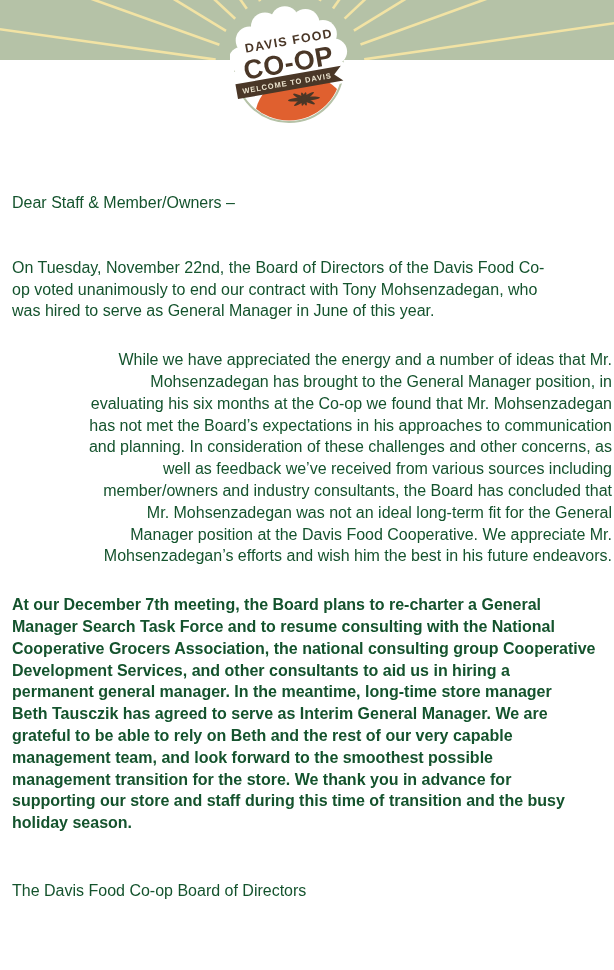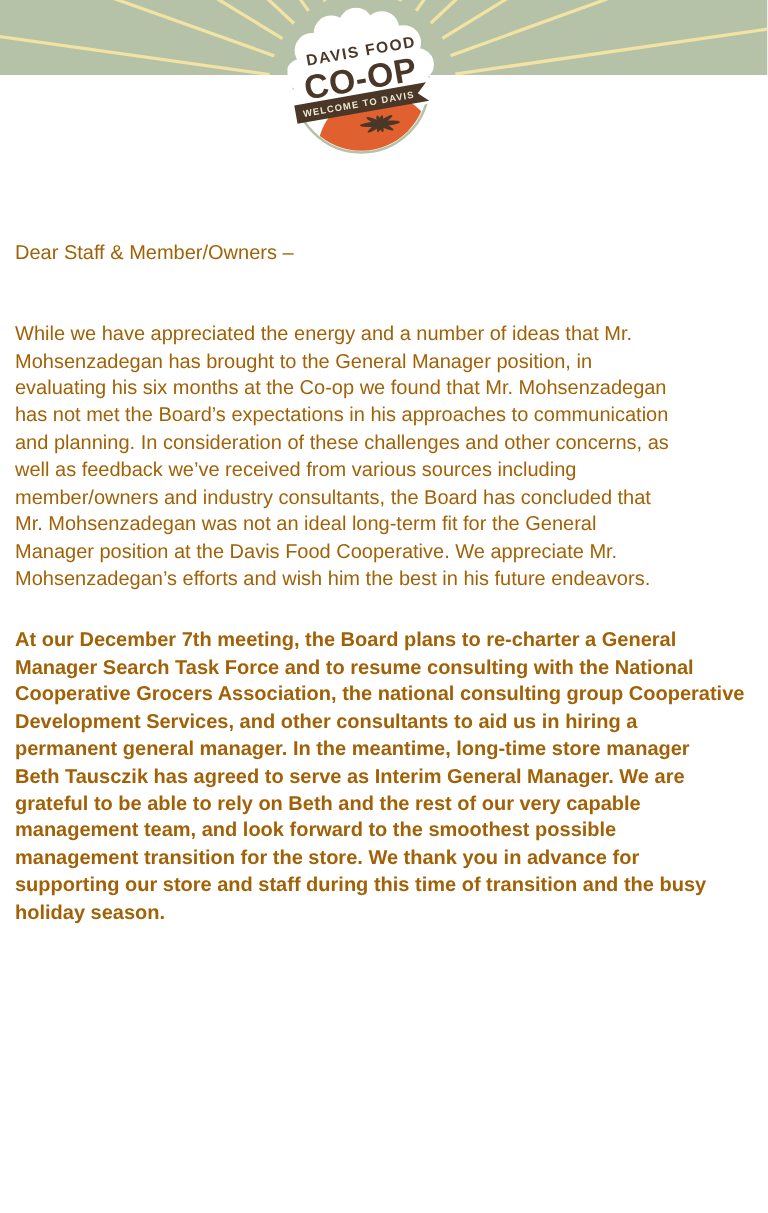--- a/index.html
+++ b/index.html
@@ -55,31 +55,31 @@
     font-family: "Liberation Sans", sans-serif;
     font-weight: 700;
     font-size: 7.5px;
     letter-spacing: 0.9px;
     fill: #ede5d0;
   }
   
   .letter {
     margin: 132px 12px 16px 12px;
     width: 600px;
-    color: #a16207;
+    color: #14532d;
     font-size: 16px;
     line-height: 21.8px;
   }
   .letter p {
     white-space: pre-line;
     margin: 0;
   }
   .salutation   { margin-bottom: 43px !important; }
   .paragraph-1  { margin-bottom: 27px !important; }
-  .paragraph-2  { margin-bottom: 27px !important; }
+  .paragraph-2  { margin-bottom: 27px !important; text-align: right; }
   .paragraph-3  { margin-bottom: 46px !important; font-weight: bold; }
   .closing      { margin-bottom: 23px !important; }
 </style>
 </head>
 <body>
 
 <div class="page">
 
   <header class="masthead">
     <svg class="rays-svg" viewBox="0 0 614 60">
@@ -142,20 +142,23 @@
         <text class="logo-tagline" x="57" y="79.5" text-anchor="middle">WELCOME TO DAVIS</text>
       </g>
 
       <text class="logo-name1" x="59" y="39" text-anchor="middle" transform="rotate(-10 59 36)">DAVIS FOOD</text>
       <text class="logo-name2" x="59" y="66" text-anchor="middle" transform="rotate(-10 59 60)">CO-OP</text>
     </svg>
   </div>
 
   <main class="letter">
     <p class="salutation">Dear Staff &amp; Member/Owners –</p>
+    <p class="paragraph-1">On Tuesday, November 22nd, the Board of Directors of the Davis Food Co-
+op voted unanimously to end our contract with Tony Mohsenzadegan, who
+was hired to serve as General Manager in June of this year.</p>
     <p class="paragraph-2">While we have appreciated the energy and a number of ideas that Mr.
 Mohsenzadegan has brought to the General Manager position, in
 evaluating his six months at the Co-op we found that Mr. Mohsenzadegan
 has not met the Board’s expectations in his approaches to communication
 and planning. In consideration of these challenges and other concerns, as
 well as feedback we’ve received from various sources including
 member/owners and industry consultants, the Board has concluded that
 Mr. Mohsenzadegan was not an ideal long-term fit for the General
 Manager position at the Davis Food Cooperative. We appreciate Mr.
 Mohsenzadegan’s efforts and wish him the best in his future endeavors.</p>
@@ -163,15 +166,16 @@
 Manager Search Task Force and to resume consulting with the National
 Cooperative Grocers Association, the national consulting group Cooperative
 Development Services, and other consultants to aid us in hiring a
 permanent general manager. In the meantime, long-time store manager
 Beth Tausczik has agreed to serve as Interim General Manager. We are
 grateful to be able to rely on Beth and the rest of our very capable
 management team, and look forward to the smoothest possible
 management transition for the store. We thank you in advance for
 supporting our store and staff during this time of transition and the busy
 holiday season.</p>
+    <p class="signature">The Davis Food Co-op Board of Directors</p>
   </main>
 
 </div>
 
 </body></html>

